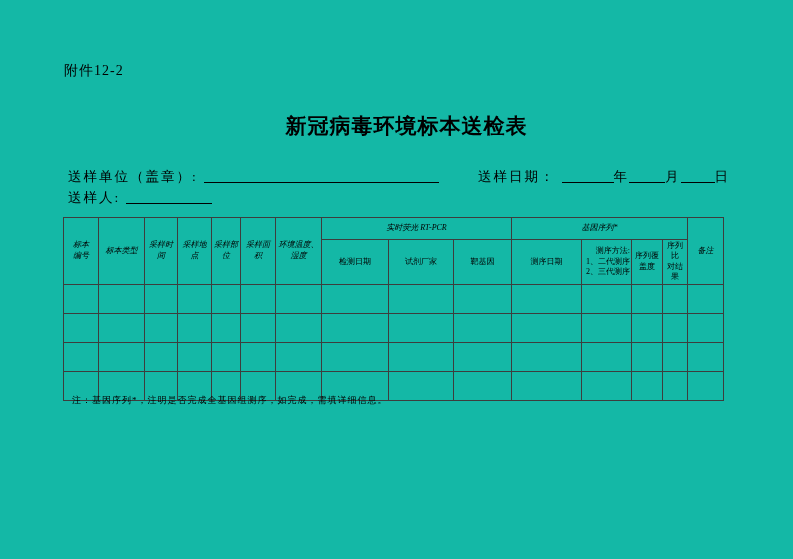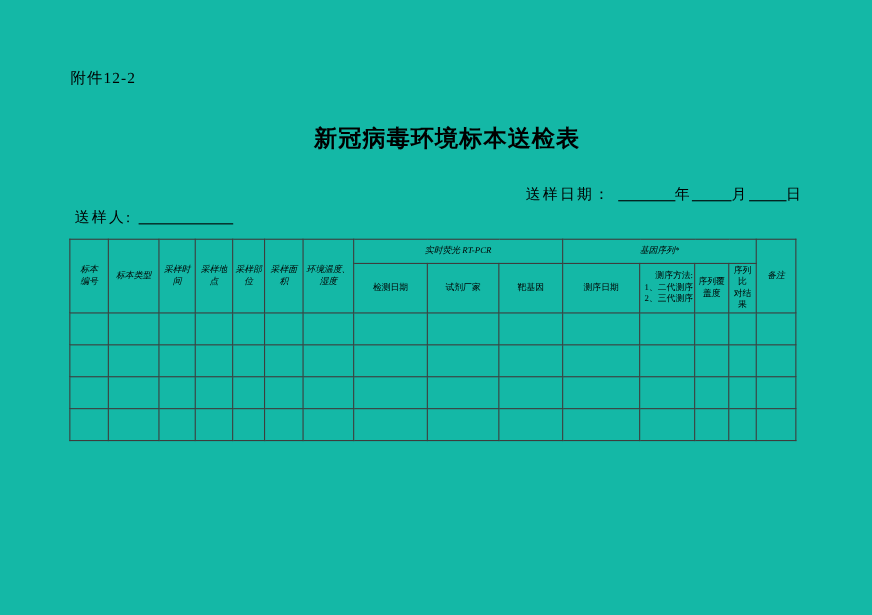--- a/index.html
+++ b/index.html
@@ -94,20 +94,23 @@
 </style>
 </head>
 <body>
 
 <div class="page">
 
   <div class="attachment">附件12-2</div>
 
   <h1 class="title">新冠病毒环境标本送检表</h1>
 
+  <div class="form-line line-unit">
+    <span>送样单位（盖章）:</span><span class="blank blank-unit"></span>
+  </div>
 
   <div class="form-line line-date">
     <span>送样日期：</span><span class="blank blank-year"></span><span>年</span><span class="blank blank-month"></span><span>月</span><span class="blank blank-day"></span><span>日</span>
   </div>
 
   <div class="form-line line-sender">
     <span>送样人:</span><span class="blank blank-sender"></span>
   </div>
 
   <table class="sample-table">
@@ -226,15 +229,16 @@
           <td></td>
           <td></td>
           <td></td>
           <td></td>
           <td></td>
           <td></td>
         </tr>
       </tbody>
   </table>
 
+  <div class="note">注：基因序列*，注明是否完成全基因组测序，如完成，需填详细信息。</div>
 
 
 </div>
 
 </body></html>

